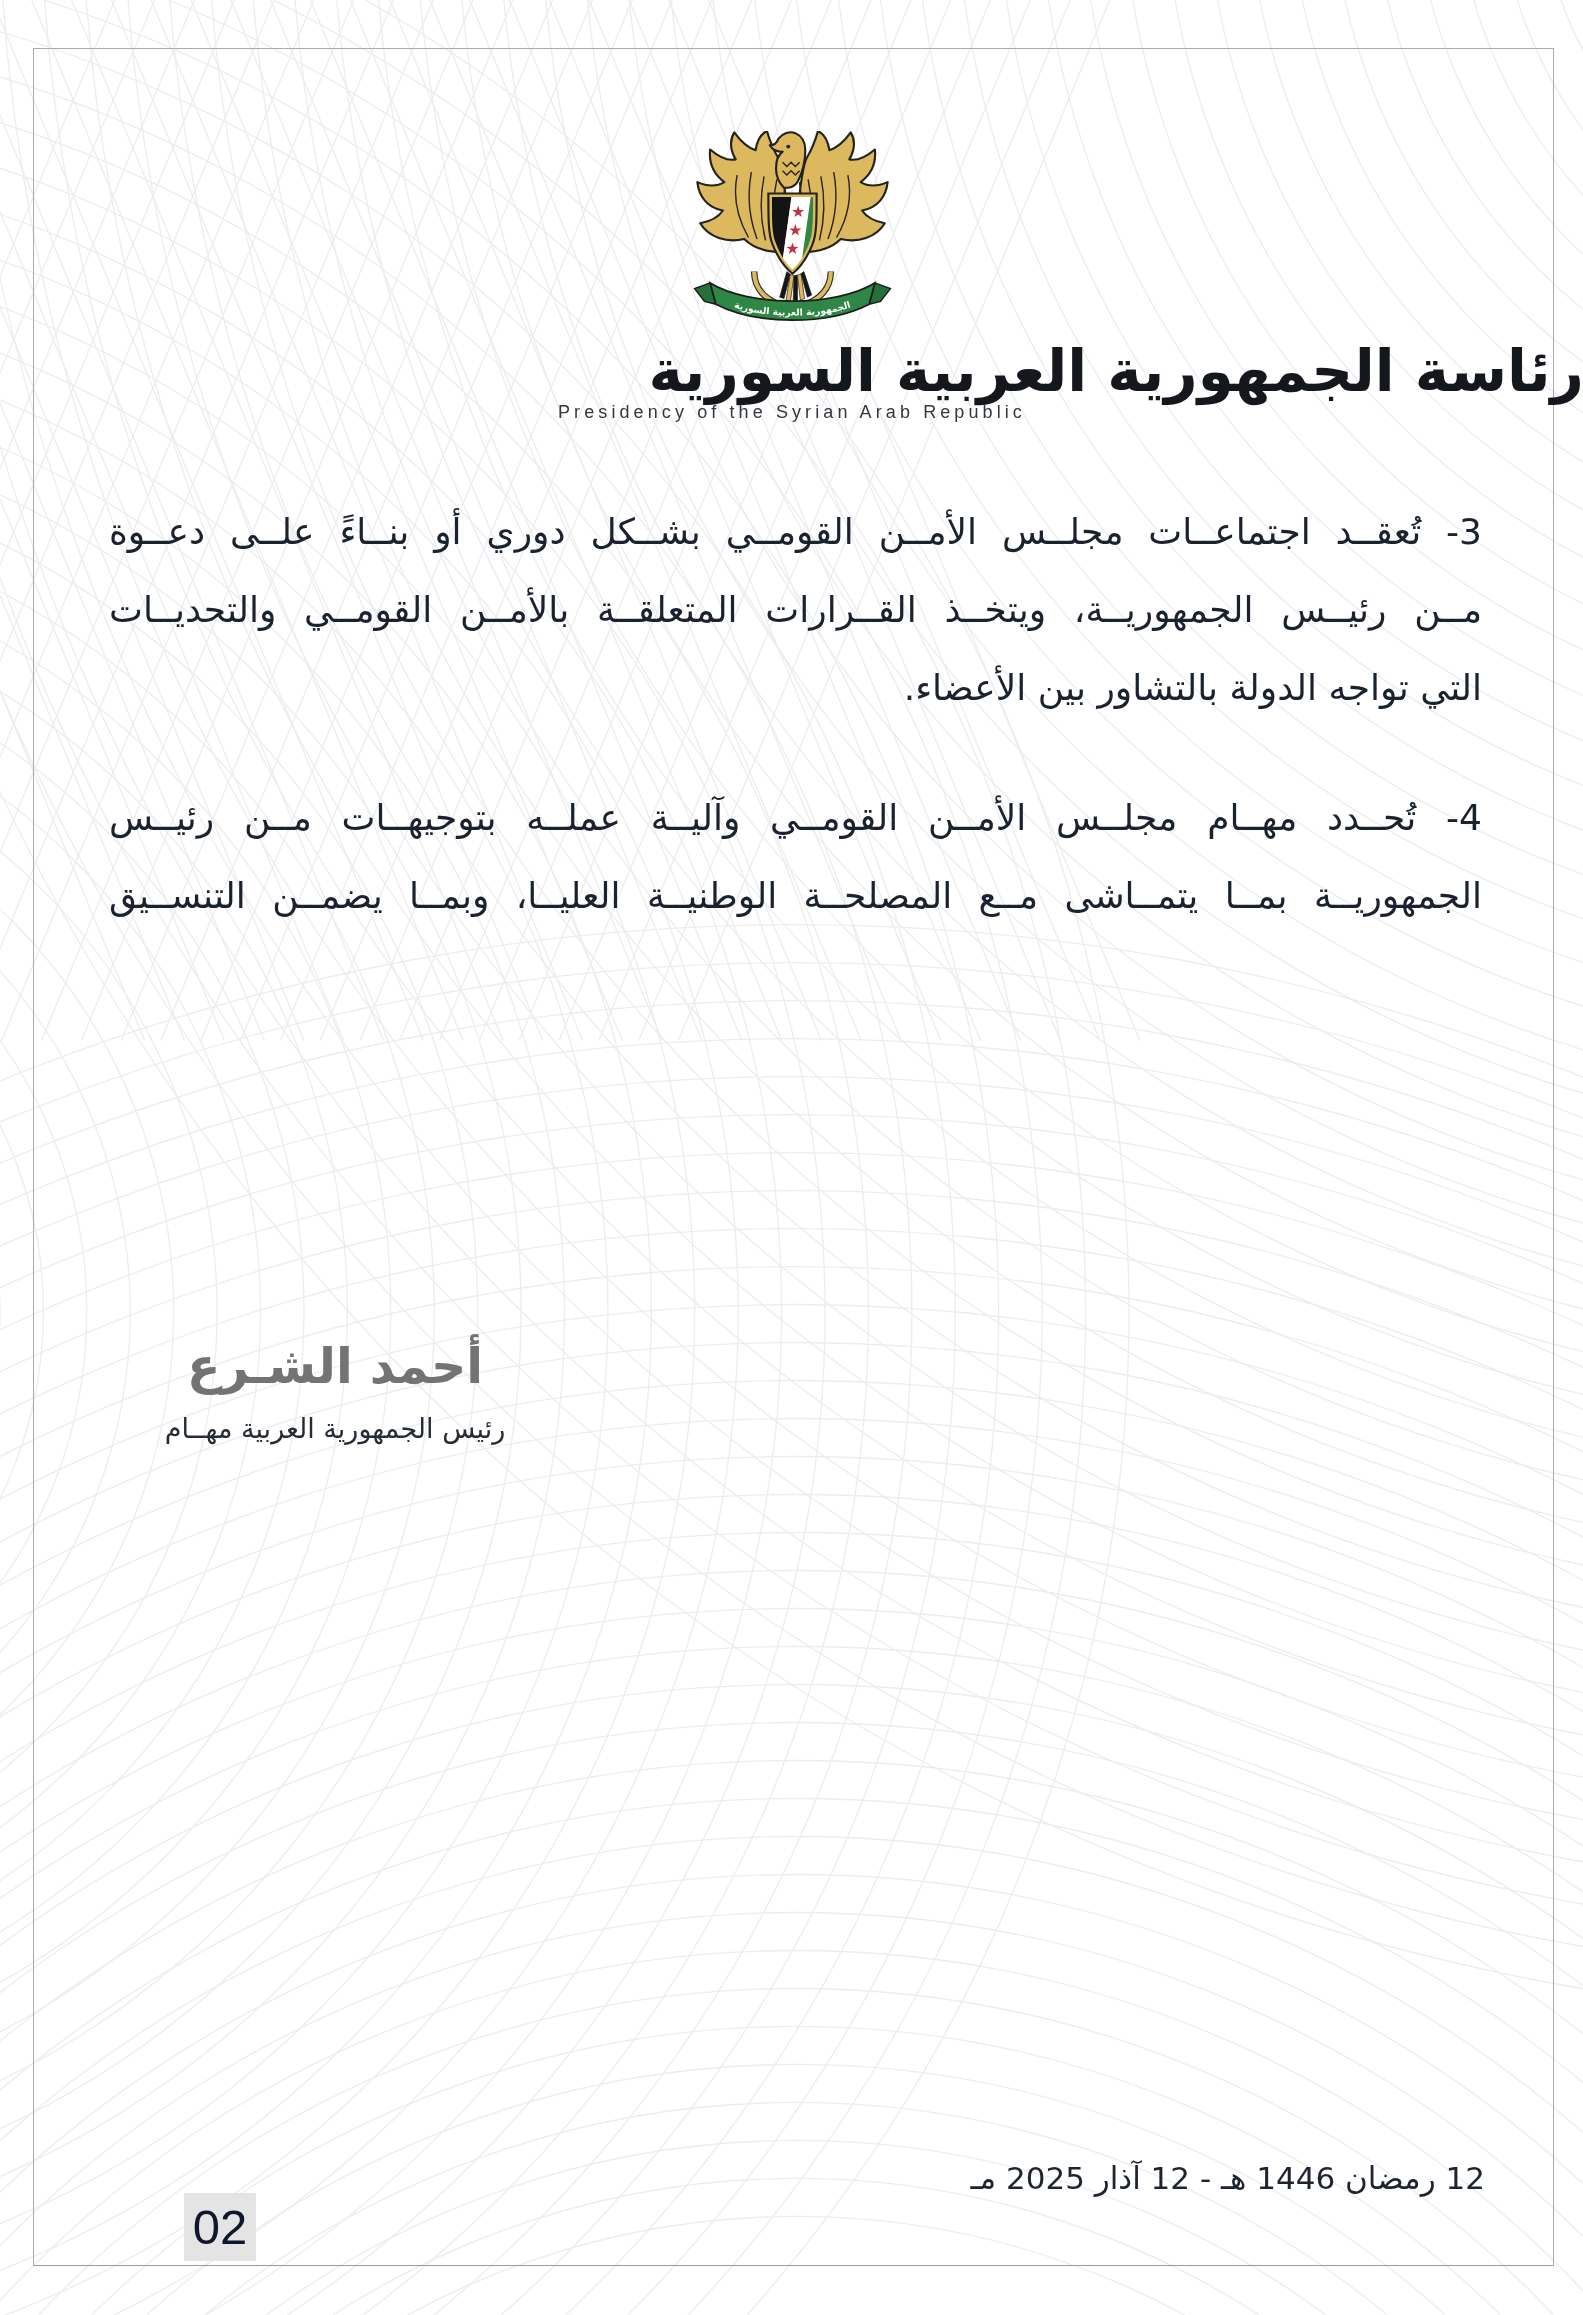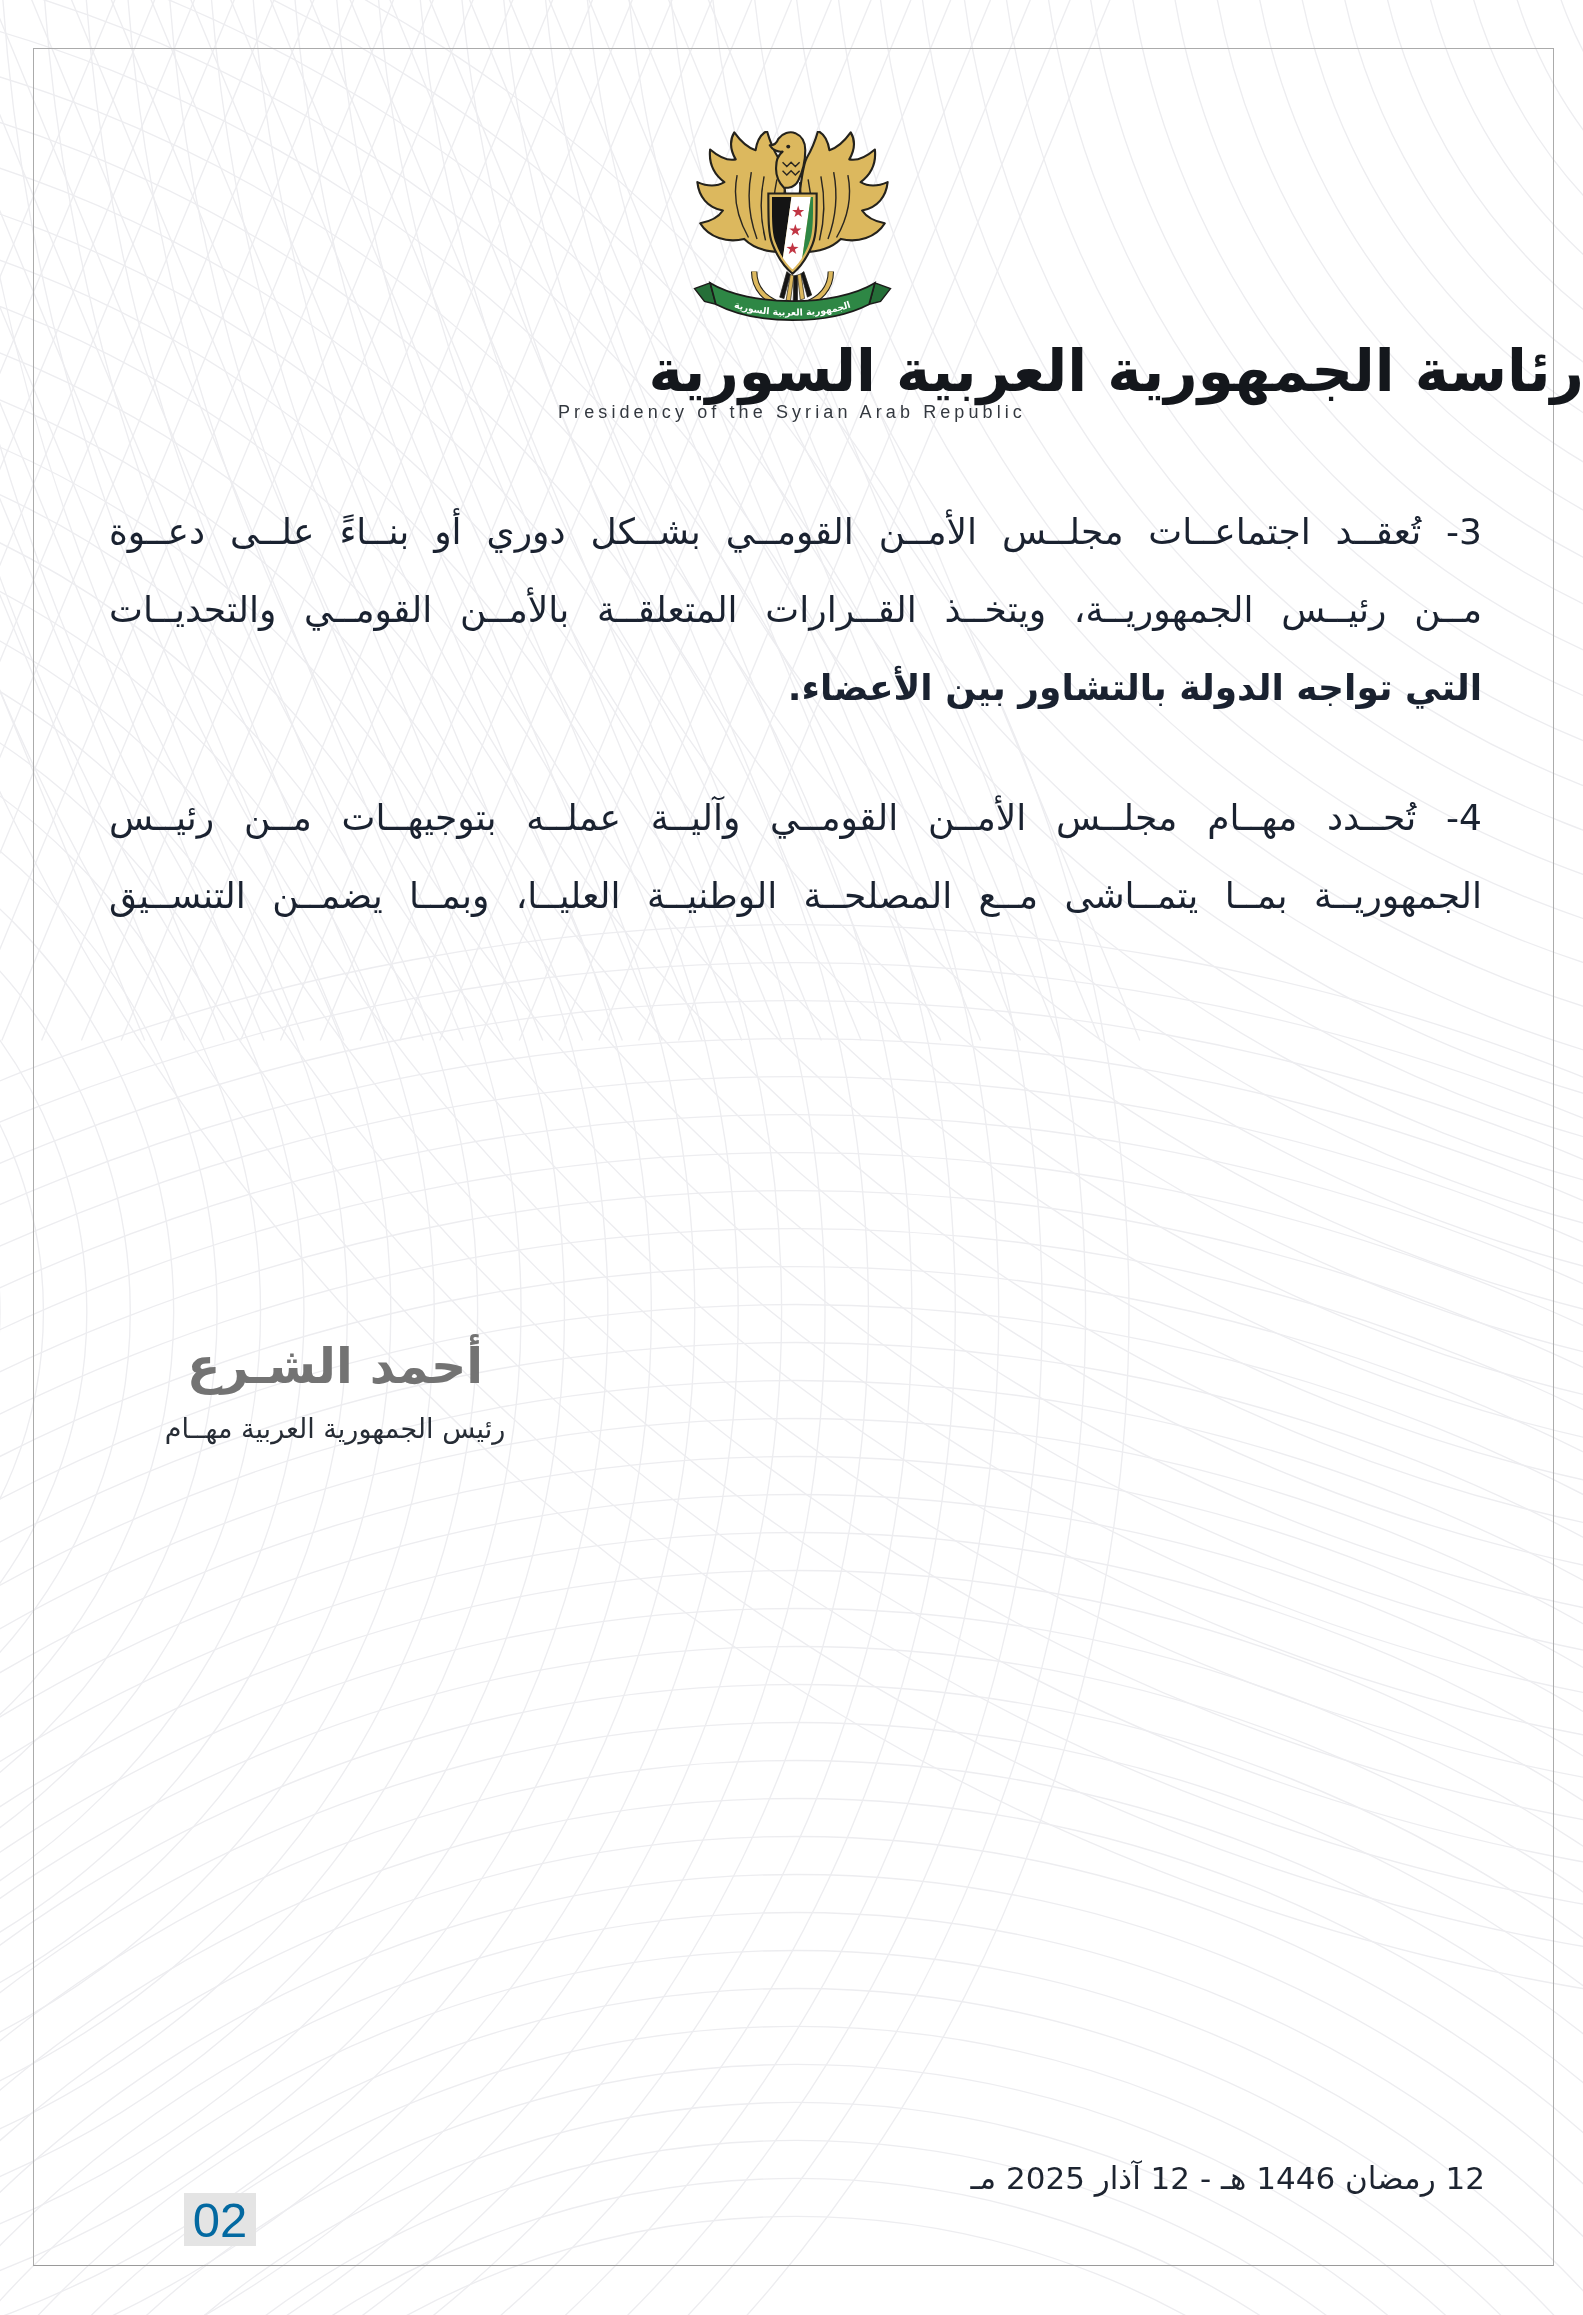--- a/index.html
+++ b/index.html
@@ -29,34 +29,34 @@
     font-family:"Liberation Sans","DejaVu Sans",sans-serif;
   }
   
   .body-text{
     position:absolute;left:101px;top:493px;width:1381px;direction:rtl;
     color:#1a2230;font-size:36px;line-height:78px;z-index:2;
   }
   .para{margin:0 0 52px 0;}
   .line{height:78px;overflow:hidden;text-align:justify;}
   .line.jl{text-align-last:justify;margin-left:8px;}
-  .line.ll{text-align-last:right;font-weight:bold;}
+  .line.ll{text-align-last:right;}
   
   .signature{position:absolute;left:100px;top:1335px;width:470px;text-align:center;direction:rtl;z-index:2;}
   .signature-name{font-size:49px;font-weight:bold;color:#737373;line-height:63px;text-align:center;}
   .signature-role{font-size:27px;color:#262c35;line-height:47px;margin-top:7.2px;}
   
   .footer-date{
     position:absolute;right:99px;top:2160px;direction:rtl;
     font-size:31px;color:#1d2430;z-index:2;
   }
   .page-number{
-    position:absolute;left:184px;top:2193px;width:72px;height:53px;
+    position:absolute;left:184px;top:2193px;width:72px;height:68px;
     background:#e4e4e4;display:flex;align-items:center;justify-content:center;
-    font-size:49px;color:#0369a1;z-index:3;
+    font-size:49px;color:#0f172a;z-index:3;
     font-family:"Liberation Sans","DejaVu Sans",sans-serif;
   }
 </style>
 </head>
 <body>
 
 <svg id="bg-pattern" viewBox="0 0 1751 2560" width="1584" height="2316">
     <circle cx="880" cy="3350" r="900"></circle>
     <circle cx="880" cy="3350" r="942"></circle>
     <circle cx="880" cy="3350" r="984"></circle>

